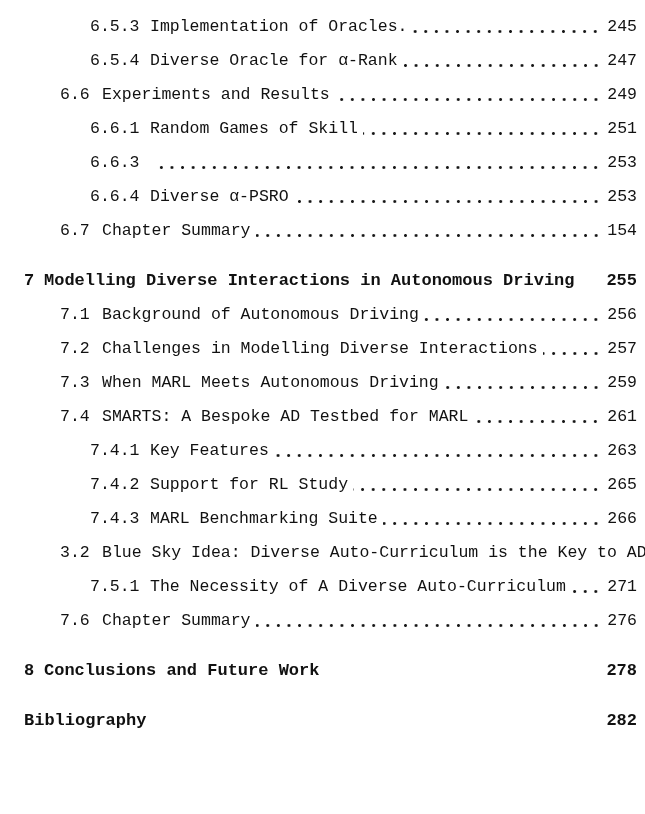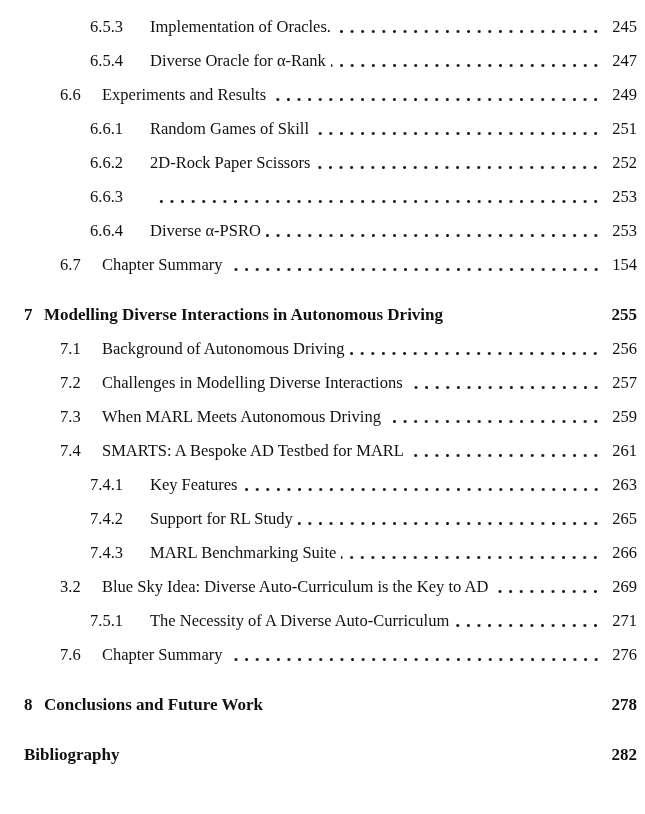--- a/index.html
+++ b/index.html
@@ -9,21 +9,21 @@
     width: 645px;
     height: 814px;
     box-sizing: border-box;
     padding-top: 10px;
     background: #ffffff;
     color: #111111;
     font-family: "Liberation Serif", "DejaVu Serif", serif;
     overflow: hidden;
   }
 
-  .toc-list { display: block; }
+  .toc-list { display: block; font-family: Liberation Mono, monospace; }
 
   .row {
     display: flex;
     height: 34px;
     line-height: 34px;
     font-size: 16.5px;
     box-sizing: border-box;
     padding-right: 8px;
     white-space: nowrap;
   }
@@ -84,26 +84,20 @@
     <span class="num">6.6</span>
     <span class="title">Experiments and Results</span>
     <span class="leader"></span>
     <span class="pagenum">249</span>
   </div>
       <div class="row subsection">
     <span class="num">6.6.1</span>
     <span class="title">Random Games of Skill</span>
     <span class="leader"></span>
     <span class="pagenum">251</span>
-  </div>
-      <div class="row subsection">
-    <span class="num">6.6.2</span>
-    <span class="title">2D-Rock Paper Scissors</span>
-    <span class="leader"></span>
-    <span class="pagenum">252</span>
   </div>
       <div class="row subsection">
     <span class="num">6.6.3</span>
     <span class="leader"></span>
     <span class="pagenum">253</span>
   </div>
       <div class="row subsection">
     <span class="num">6.6.4</span>
     <span class="title">Diverse α-PSRO</span>
     <span class="leader"></span>

